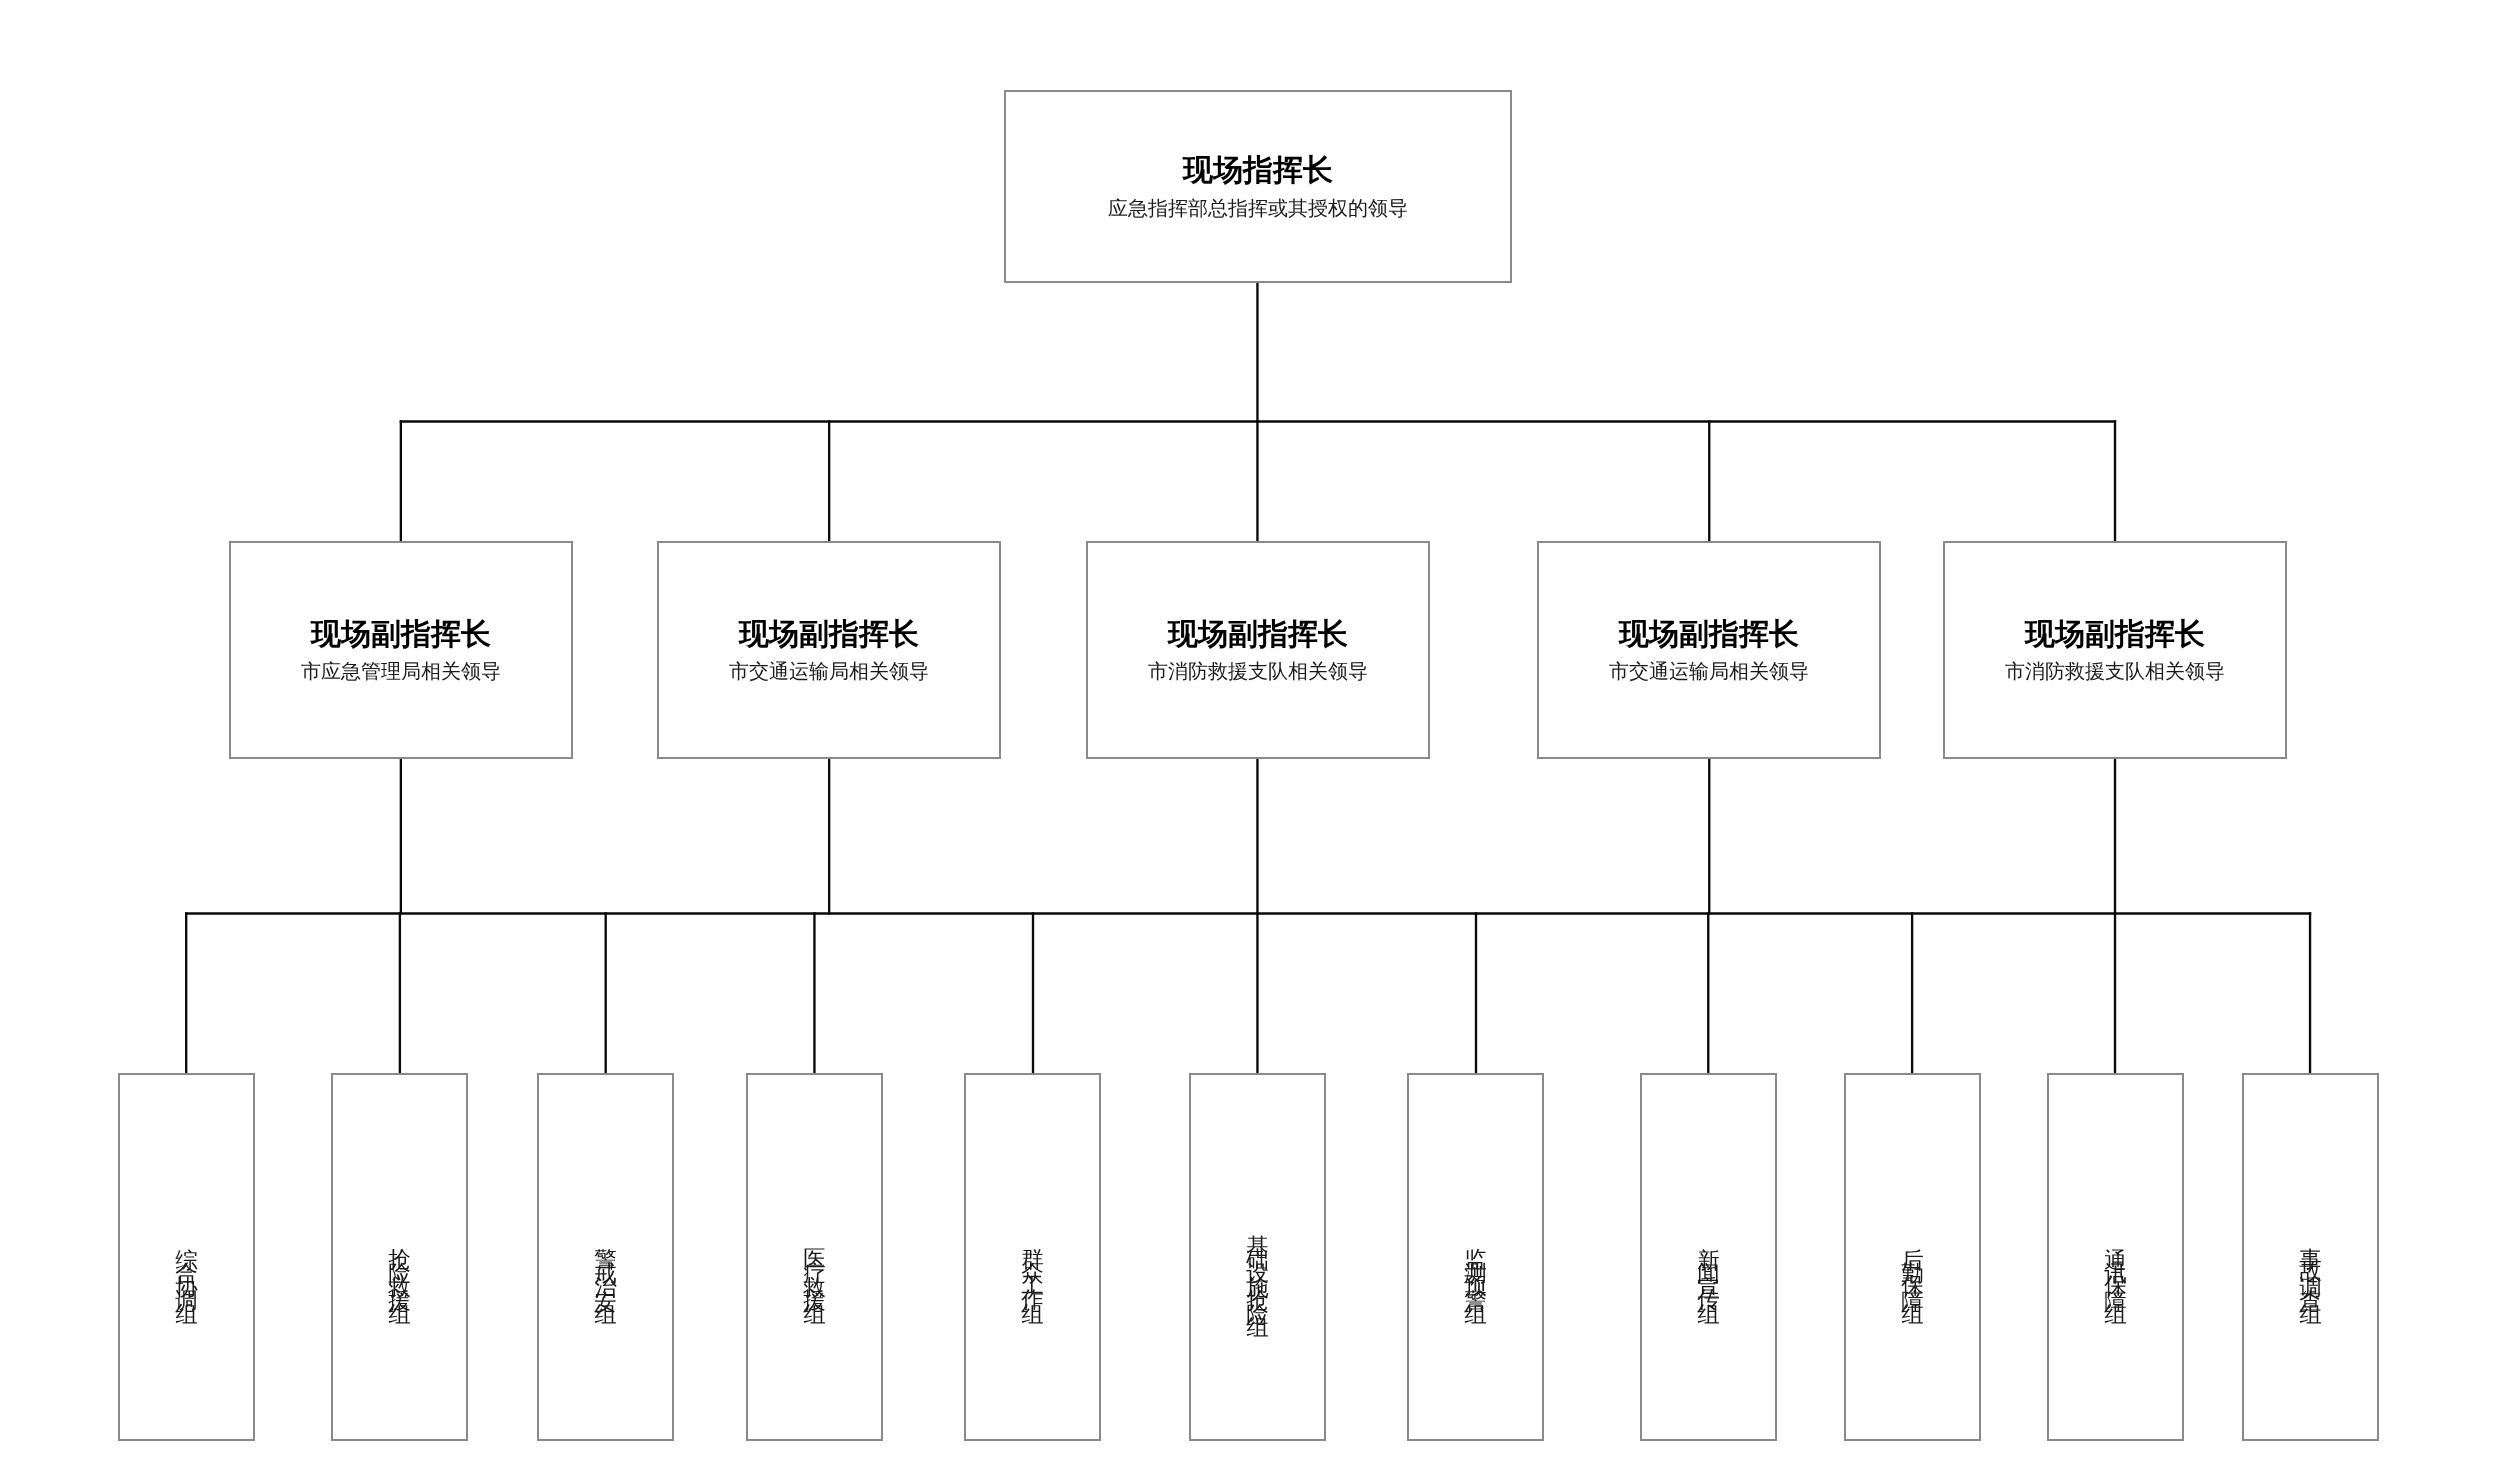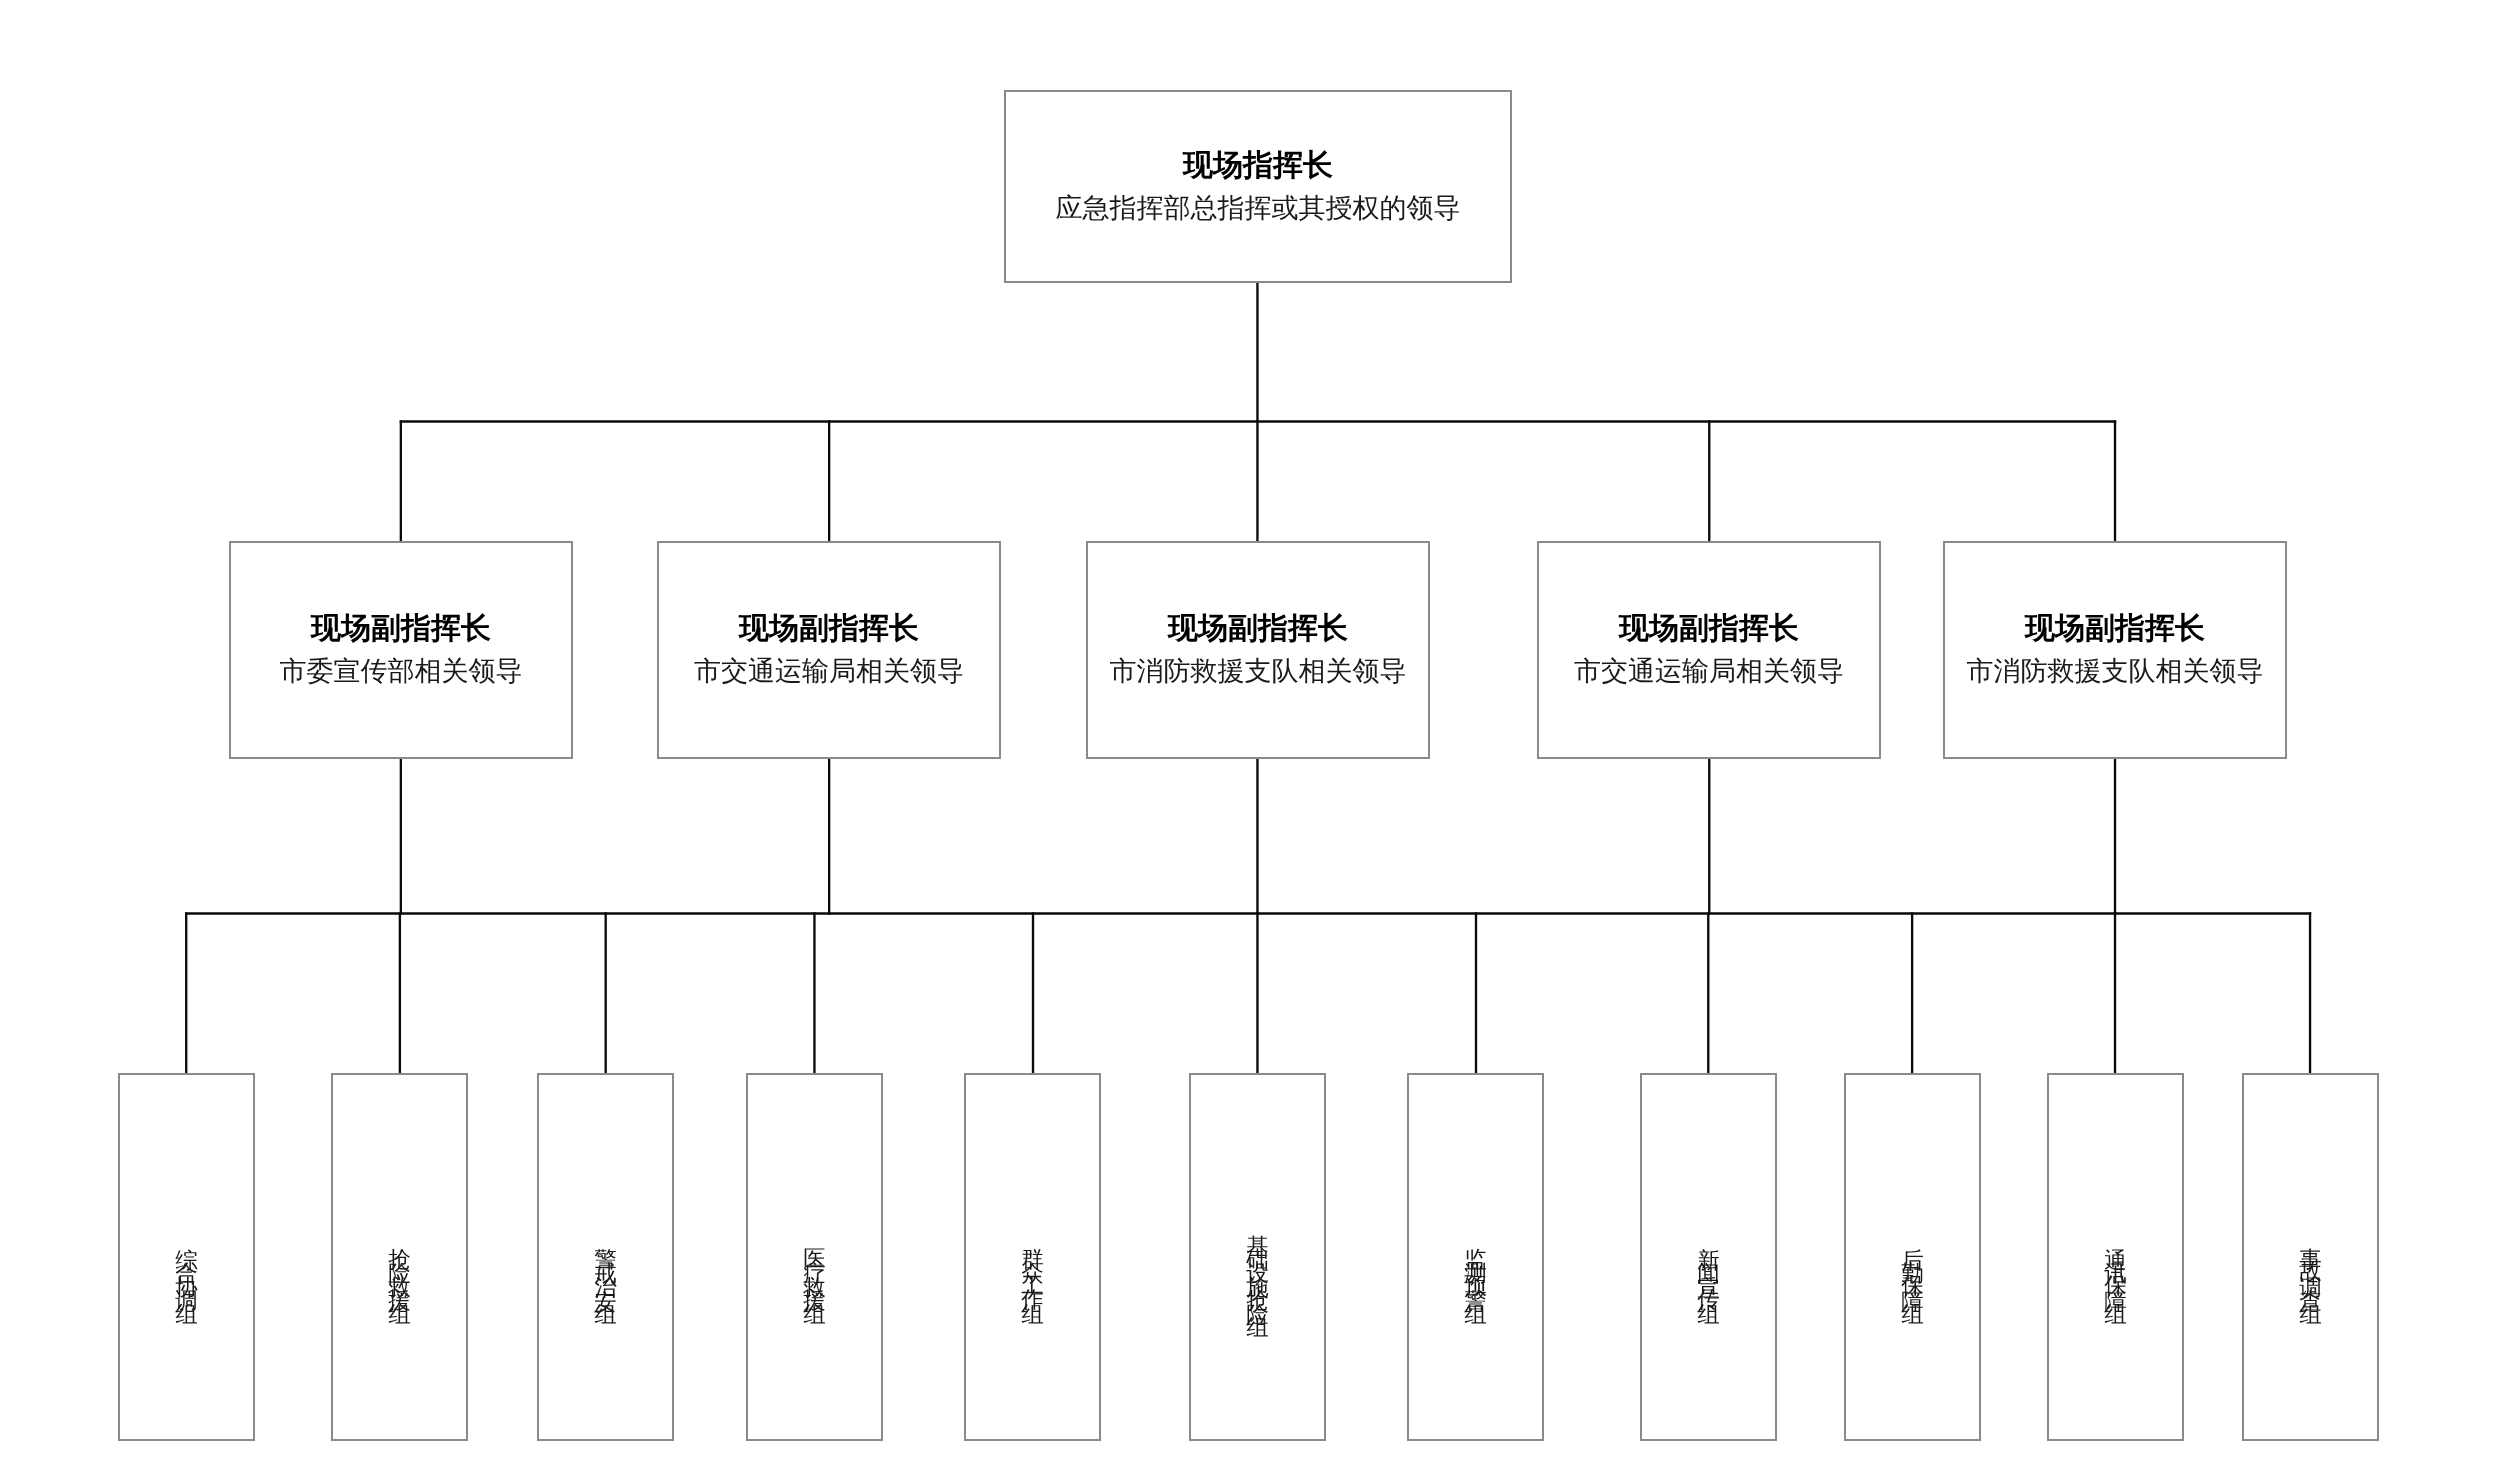--- a/index.html
+++ b/index.html
@@ -38,21 +38,21 @@
   .team-node  { top: 1073px; width: 137px; height: 368px; }
 
   .node-title {
     font-weight: bold;
     font-size: 30px;
     color: #000000;
     line-height: 1.3;
     white-space: nowrap;
   }
   .node-subtitle {
-    font-size: 27px;
+    font-size: 20px;
     color: #1a1a1a;
     line-height: 1.45;
     margin-top: 4.9px;
     white-space: nowrap;
   }
   .team-label {
     writing-mode: vertical-rl;
     font-size: 22.5px;
     letter-spacing: 13.7px;
     margin-bottom: -13.7px; 
@@ -109,21 +109,21 @@
     </g>
   </svg>
 
   <div class="node root-node">
     <div class="node-title">现场指挥长</div>
     <div class="node-subtitle">应急指挥部总指挥或其授权的领导</div>
   </div>
 
   <div class="node deputy-node" style="left:229px">
     <div class="node-title">现场副指挥长</div>
-    <div class="node-subtitle">市委宣传部相关领导</div>
+    <div class="node-subtitle">市应急管理局相关领导</div>
   </div>
   <div class="node deputy-node" style="left:657px">
     <div class="node-title">现场副指挥长</div>
     <div class="node-subtitle">市交通运输局相关领导</div>
   </div>
   <div class="node deputy-node" style="left:1086px">
     <div class="node-title">现场副指挥长</div>
     <div class="node-subtitle">市消防救援支队相关领导</div>
   </div>
   <div class="node deputy-node" style="left:1537px">

